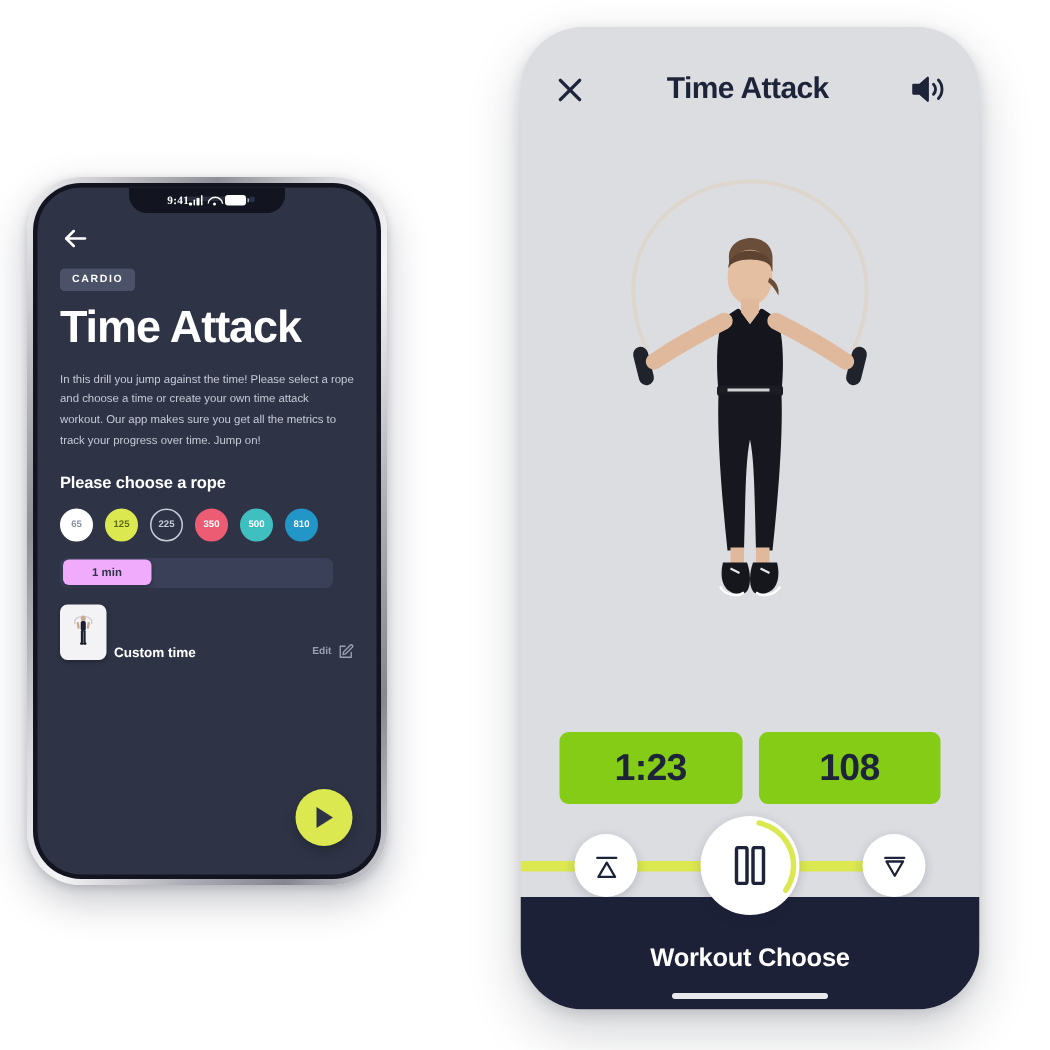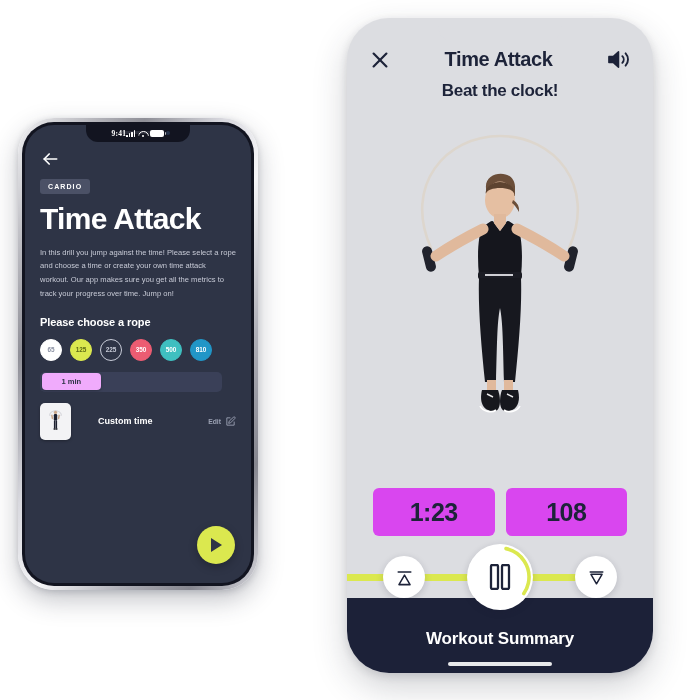--- a/index.html
+++ b/index.html
@@ -111,21 +111,21 @@
   }
   .seg div {
     flex: 1; display: flex; align-items: center; justify-content: center;
     font-size: 7.6px; font-weight: bold; color: #c9cdd9; cursor: pointer; margin-top: 25px;
   }
   .seg div.active {
     background: #f0abfc; color: #2e3446; border-radius: 4px;
     margin: 1.5px; box-shadow: 0 1px 3px rgba(0,0,0,.28);
   }
   .custom-row {
-    margin-top: 11px; display: flex; align-items: center; gap: 27px;
+    margin-top: 11px; display: flex; align-items: flex-end; gap: 5px;
   }
   .thumb {
     width: 31px; height: 37px; border-radius: 5px;
     background: #f3f3f5; display:flex; align-items:center; justify-content:center;
     box-shadow: 0 1px 3px rgba(0,0,0,.3);
   }
   .custom-label { font-size: 9px; font-weight: bold; color: #ffffff; flex: 1; }
   .edit-wrap { display: flex; align-items: center; gap: 4px; color: #9aa0b2; }
   .edit-label { font-size: 6.8px; font-weight: bold; }
   .play-fab {
@@ -164,21 +164,21 @@
     padding: 4px 22px 0 22px;
   }
   .r-title { font-size: 20px; font-weight: bold; color: #1d2339; letter-spacing: -0.4px; }
   .r-sub {
     text-align: center; font-size: 17px; font-weight: bold;
     color: #1d2339; margin-top: 10px; letter-spacing: -0.3px;
   }
   .hero { flex: 1; position: relative; display:flex; align-items:center; justify-content:center; }
   .stats { display: flex; gap: 11px; padding: 0 26px 12px 26px; }
   .stat {
-    flex: 1; height: 48px; background: #d946ef; border-radius: 6px;
+    flex: 1; height: 48px; background: #84cc16; border-radius: 6px;
     display: flex; align-items: center; justify-content: center;
     font-size: 25px; font-weight: bold; color: #1d2339; letter-spacing: -0.5px;
   }
   .controls { position: relative; height: 50px; }
   .progress-track {
     position: absolute; left: 0; right: 0; top: 26px; height: 7px;
     background: #dcdde1;
   }
   .progress-fill {
     position: absolute; left: 0; top: 26px; height: 7px;
@@ -339,21 +339,20 @@
           <line x1="19" y1="5" x2="5" y2="19"></line>
       </svg>
       <div class="r-title">Time Attack</div>
       <svg width="25" height="23" viewBox="0 0 26 24" fill="none" stroke="#1d2339" stroke-width="2" stroke-linecap="round" stroke-linejoin="round">
         <polygon points="3,9 7.5,9 13,4 13,20 7.5,15 3,15" fill="#1d2339" stroke-width="1.6"></polygon>
         <path d="M17 8.5a5 5 0 0 1 0 7"></path>
           <path d="M20.4 5.6a9.4 9.4 0 0 1 0 12.8"></path>
       </svg>
     </div>
 
-    <div class="r-sub">Beat the clock!</div>
 
     <div class="hero">
       <svg width="218" height="330" viewBox="0 0 218 330">
 
         <path d="M40 118 C 12 55, 55 6, 109 6 C 163 6, 206 55, 178 118" fill="none" stroke="#ddd6cd" stroke-width="2.6" stroke-linecap="round"></path>
 
         <rect x="33" y="116" width="10" height="26" rx="5" fill="#20222c" transform="rotate(-14 38 129)"></rect>
         <rect x="175" y="116" width="10" height="26" rx="5" fill="#20222c" transform="rotate(14 180 129)"></rect>
 
         <path d="M95 58 C93 40, 125 38, 124 58 L124 66 L95 66 Z" fill="#6b4e39"></path>
@@ -417,19 +416,19 @@
 
       <div class="ctl-btn ctl-side ctl-right">
         <svg width="19" height="19" viewBox="0 0 24 24" fill="none" stroke="#1d2339" stroke-width="1.9" stroke-linecap="round" stroke-linejoin="round">
           <line x1="4" y1="5" x2="20" y2="5"></line>
           <polygon points="5,8 19,8 12,20"></polygon>
         </svg>
       </div>
     </div>
 
     <div class="footer">
-      <div class="wsum">Workout Summary</div>
+      <div class="wsum">Workout Choose</div>
       <div class="home-ind"></div>
     </div>
 
   </div>
 
 </div>
 
 </body></html>

